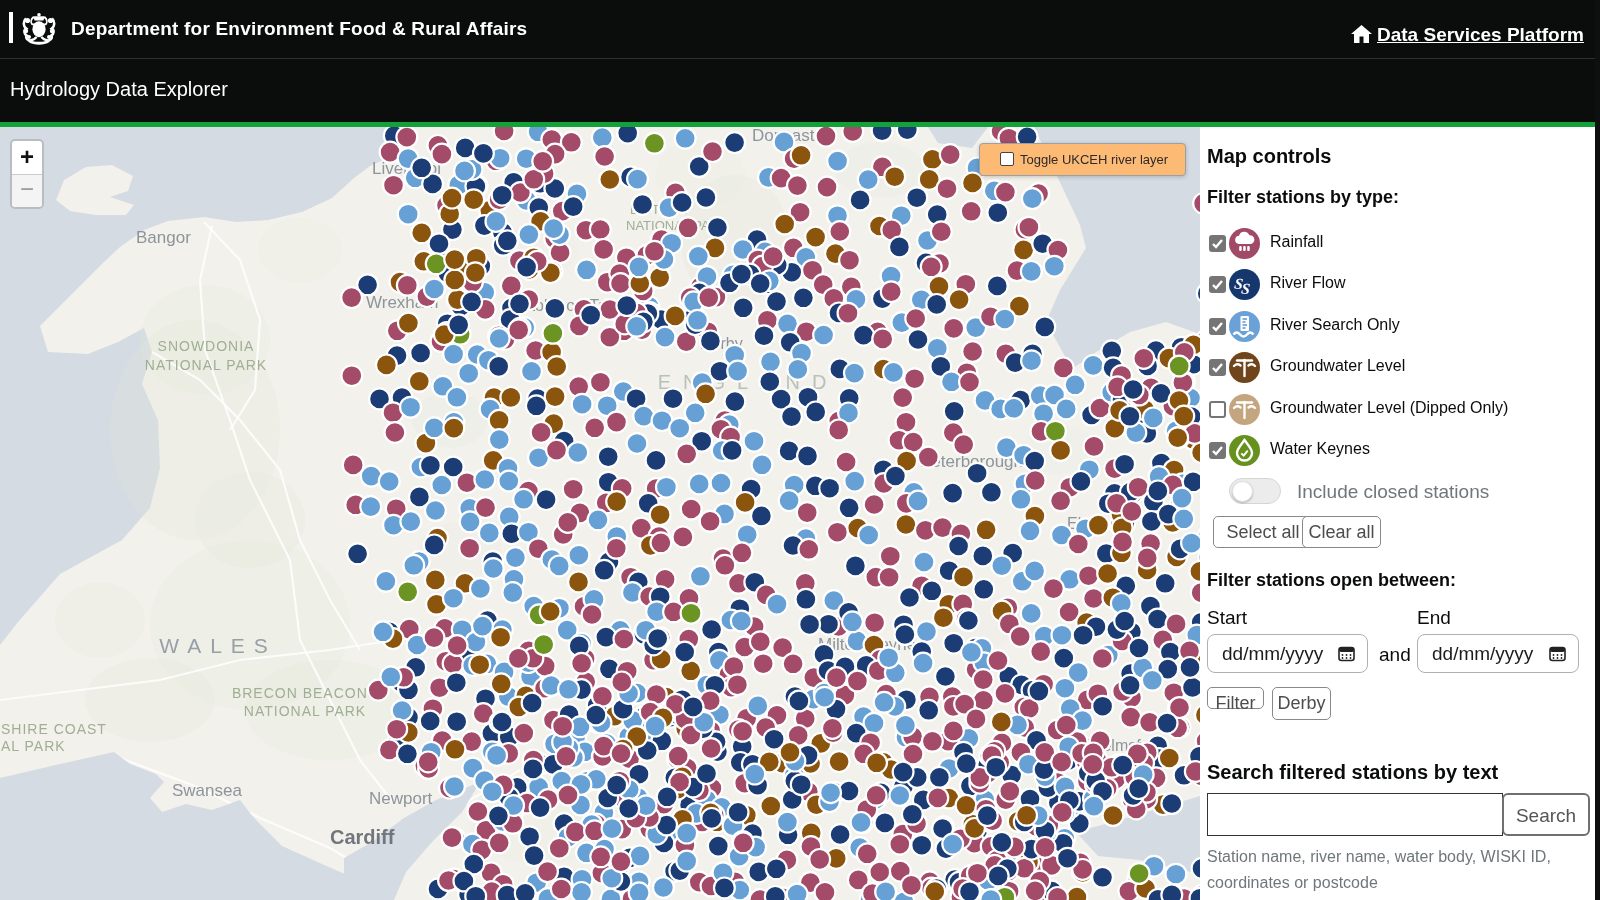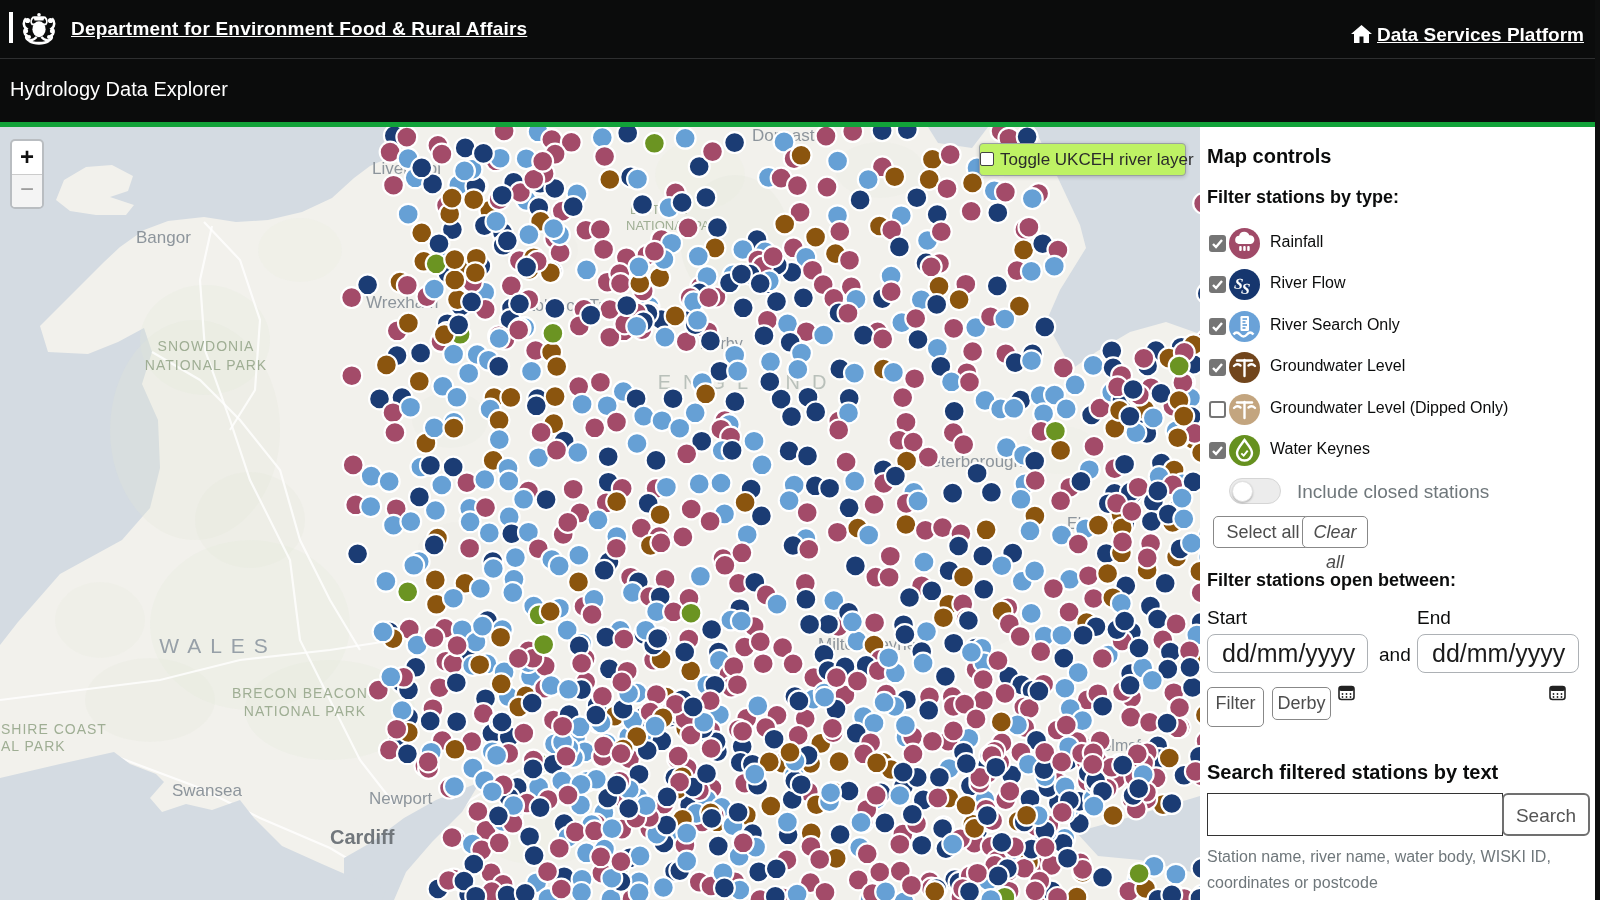--- a/index.html
+++ b/index.html
@@ -3,49 +3,49 @@
 <meta charset="utf-8">
 <style>
   * { margin:0; padding:0; box-sizing:border-box; }
   html,body { width:1600px; height:900px; overflow:hidden; background:#fff;
     font-family:"Liberation Sans", sans-serif; }
   .abs { position:absolute; }
   #hdr1 { position:absolute; left:0; top:0; width:1600px; height:58px; background:#0b0c0c; }
   #hdr2 { position:absolute; left:0; top:58px; width:1600px; height:64px; background:#0b0c0c; border-top:1px solid #2e2f30; }
   #greenbar { position:absolute; left:0; top:122px; width:1600px; height:5px; background:#12a239; }
   #whitebar { position:absolute; left:9px; top:12px; width:4px; height:31px; background:#fff; }
-  #deptname { position:absolute; left:71px; top:18px; color:#fff; font-size:19px; font-weight:bold; letter-spacing:0.2px;text-decoration:underline; }
+  #deptname { position:absolute; left:71px; top:18px; color:#fff; font-size:19px; font-weight:bold; letter-spacing:0.2px; }
   #dsp { position:absolute; right:16px; top:24px; color:#fff; font-size:19px; font-weight:bold; }
   #dsp span { text-decoration:underline; }
   #hde { position:absolute; left:10px; top:19px; color:#fff; font-size:20px; }
   #nav2 { position:absolute; right:25px; top:19px; color:#fff; font-size:20px; }
   #map { position:absolute; left:0; top:127px; width:1200px; height:773px; background:#d4dbe2; overflow:hidden; }
   #panel { position:absolute; left:1200px; top:127px; width:395px; height:773px; background:#fff; }
   #rstrip { position:absolute; left:1595px; top:0; width:5px; height:900px; background:#0e0f0f; z-index:50; }
   #zoomctl { position:absolute; left:10px; top:12px; width:34px; height:70px; background:#fff;
      border:2px solid #b9bdc1; border-radius:5px; z-index:20; }
   #zoomctl .zp { width:100%; height:34px; text-align:center; font-size:24px; font-weight:bold; color:#111; line-height:32px; border-bottom:1px solid #ccc; }
   #zoomctl .zm { width:100%; height:32px; text-align:center; font-size:24px; color:#999; line-height:28px; background:#f4f4f4; border-radius:0 0 4px 4px; }
-  #togglebox { position:absolute; left:979px; top:16px; width:207px; height:33px; background:#bef264;
+  #togglebox { position:absolute; left:979px; top:16px; width:207px; height:33px; background:#fdba74;
      border:1px solid #9aa0a3; border-radius:4px; box-shadow:0 1px 4px rgba(0,0,0,.2); z-index:20;
-     font-size:17px; color:#2b2b2b; line-height:31px; padding-left:0; white-space:nowrap; }
+     font-size:13px; color:#2b2b2b; line-height:31px; padding-left:20px; white-space:nowrap; }
   #togglebox .cb { display:inline-block; width:14px; height:14px; border:1.5px solid #444; border-radius:2px;
      vertical-align:middle; margin-right:6px; margin-top:-3px; background:#fff; }
   
   .ph1 { position:absolute; left:1207px; font-size:20px; font-weight:bold; color:#0b0c0c; }
   .ph2 { position:absolute; left:1207px; font-size:18px; font-weight:bold; color:#0b0c0c; }
   .cbx { position:absolute; width:17px; height:17px; border-radius:3px; background:#757575; }
   .cbx.un { background:#fff; border:2px solid #757575; }
   .cbx svg { position:absolute; left:2px; top:2px; }
   .icirc { position:absolute; width:31px; height:31px; border-radius:50%; }
   .ilab { position:absolute; font-size:16px; color:#0b0c0c; white-space:nowrap; }
   .btn { position:absolute; background:#fff; border:1px solid #888; border-radius:5px;
      color:#4d4d4d; font-size:18px; font-family:"Liberation Sans",sans-serif; text-align:center; }
   .dinput { position:absolute; width:161px; height:39px; border:1px solid #adb1b5; border-radius:8px; background:#fff;
-     font-size:25px; color:#1c1c1c; line-height:37px; padding-left:14px; }
+     font-size:19px; color:#1c1c1c; line-height:37px; padding-left:14px; }
   .glab { position:absolute; font-size:19px; color:#0b0c0c; }
   .gray { color:#6f777b; }
 </style>
 </head>
 <body>
 
 <div id="map">
   <svg width="1200" height="773" viewBox="0 127 1200 773">
     <path d="M392,127L398,146L388,158L370,166L354,178L332,198L302,212L268,220L236,222L204,217L168,221L144,230L120,247L104,262L68,298L40,326L48,352L88,354L118,342L144,328L152,352L142,384L158,420L160,468L150,508L122,540L60,574L18,622L0,645L0,900L1200,900L1200,127Z" fill="#f2f1ec"></path>
       <path d="M56,200L64,180L86,167L112,165L133,176L128,191L110,197L134,205L126,215L96,215L70,211Z" fill="#f2f1ec"></path>
@@ -1638,21 +1638,21 @@
       </svg></div>
   </div>
 <div class="ilab" style="left:1270px;top:440px;position:absolute">Water Keynes</div>
 
 <div class="abs" style="left:1229px;top:478px;width:52px;height:26px;background:#ececec;border:1px solid #d5d5d5;border-radius:13px;">
   <div class="abs" style="left:2px;top:1.5px;width:21px;height:21px;background:#fff;border-radius:50%;border:1px solid #e0e0e0;box-shadow:0 1px 2px rgba(0,0,0,.25);"></div>
 </div>
 <div class="glab gray" style="position:absolute;left:1297px;top:481px;">Include closed stations</div>
 
 <div class="btn" style="left:1213px;top:516px;width:100px;height:32px;line-height:30px;">Select all</div>
-<div class="btn" style="left:1302px;top:516px;width:66px;height:32px;line-height:30px;font-style:italic;">Clear all</div>
+<div class="btn" style="left:1302px;top:516px;width:79px;height:32px;line-height:30px;">Clear all</div>
 
 <div class="ph2" style="top:570px">Filter stations open between:</div>
 <div class="glab" style="left:1207px;top:607px;position:absolute">Start</div>
 <div class="glab" style="left:1417px;top:607px;position:absolute">End</div>
 <div class="dinput" style="left:1207px;top:634px;">dd/mm/yyyy<span style="float:right;margin-right:12px;"><svg width="17" height="17" viewBox="0 0 17 17" style="vertical-align:-2px">
         <rect x="1" y="2.5" width="15" height="13" rx="2.5" fill="none" stroke="#222" stroke-width="1.6"></rect>
         <rect x="1" y="2.5" width="15" height="4.5" rx="2" fill="#222"></rect>
         <g fill="#222">
           <circle cx="4.5" cy="10" r="0.9"></circle>
           <circle cx="8.5" cy="10" r="0.9"></circle>
@@ -1668,21 +1668,21 @@
         <rect x="1" y="2.5" width="15" height="4.5" rx="2" fill="#222"></rect>
         <g fill="#222">
           <circle cx="4.5" cy="10" r="0.9"></circle>
           <circle cx="8.5" cy="10" r="0.9"></circle>
           <circle cx="12.5" cy="10" r="0.9"></circle>
           <circle cx="4.5" cy="13" r="0.9"></circle>
           <circle cx="8.5" cy="13" r="0.9"></circle>
           <circle cx="12.5" cy="13" r="0.9"></circle>
         </g>
       </svg></span></div>
-<div class="btn" style="left:1207px;top:687px;width:57px;height:40px;line-height:31px;">Filter</div>
+<div class="btn" style="left:1207px;top:687px;width:57px;height:22px;line-height:31px;">Filter</div>
 <div class="btn" style="left:1272px;top:687px;width:59px;height:33px;line-height:31px;">Derby</div>
 
 <div class="ph1" style="top:761px">Search filtered stations by text</div>
 <div class="abs" style="left:1207px;top:793px;width:296px;height:43px;border:1px solid #333;background:#fff;"></div>
 <div class="btn" style="left:1502px;top:793px;width:88px;height:43px;line-height:41px;border:2px solid #707070;border-radius:6px;font-size:19px;color:#555;">Search</div>
 <div class="gray" style="position:absolute;left:1207px;top:844px;font-size:16px;line-height:26px;">Station name, river name, water body, WISKI ID,<br>coordinates or postcode</div>
 
 <div id="rstrip"></div>
 
 </body></html>

